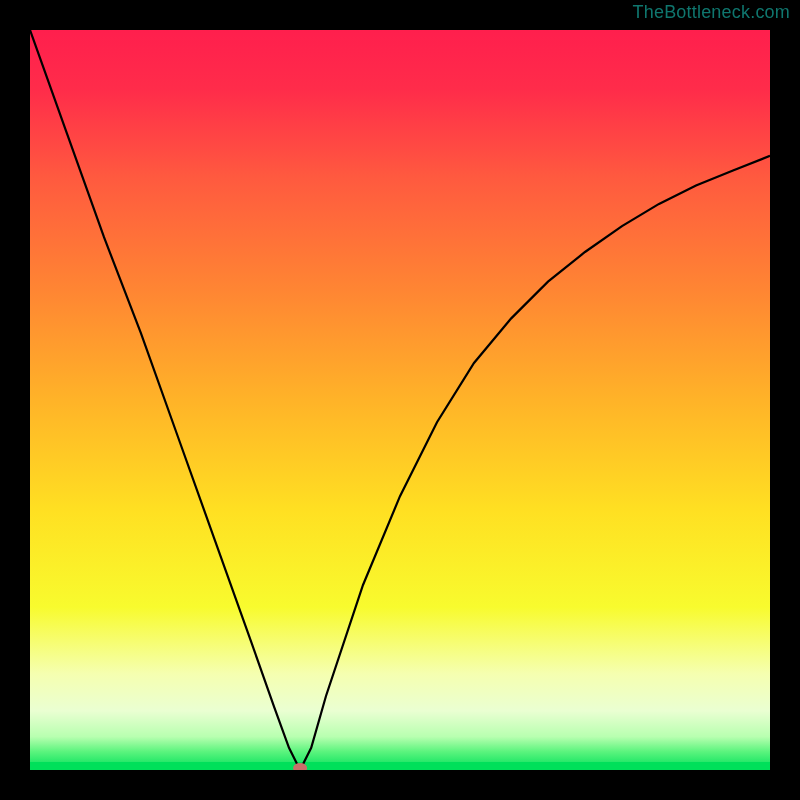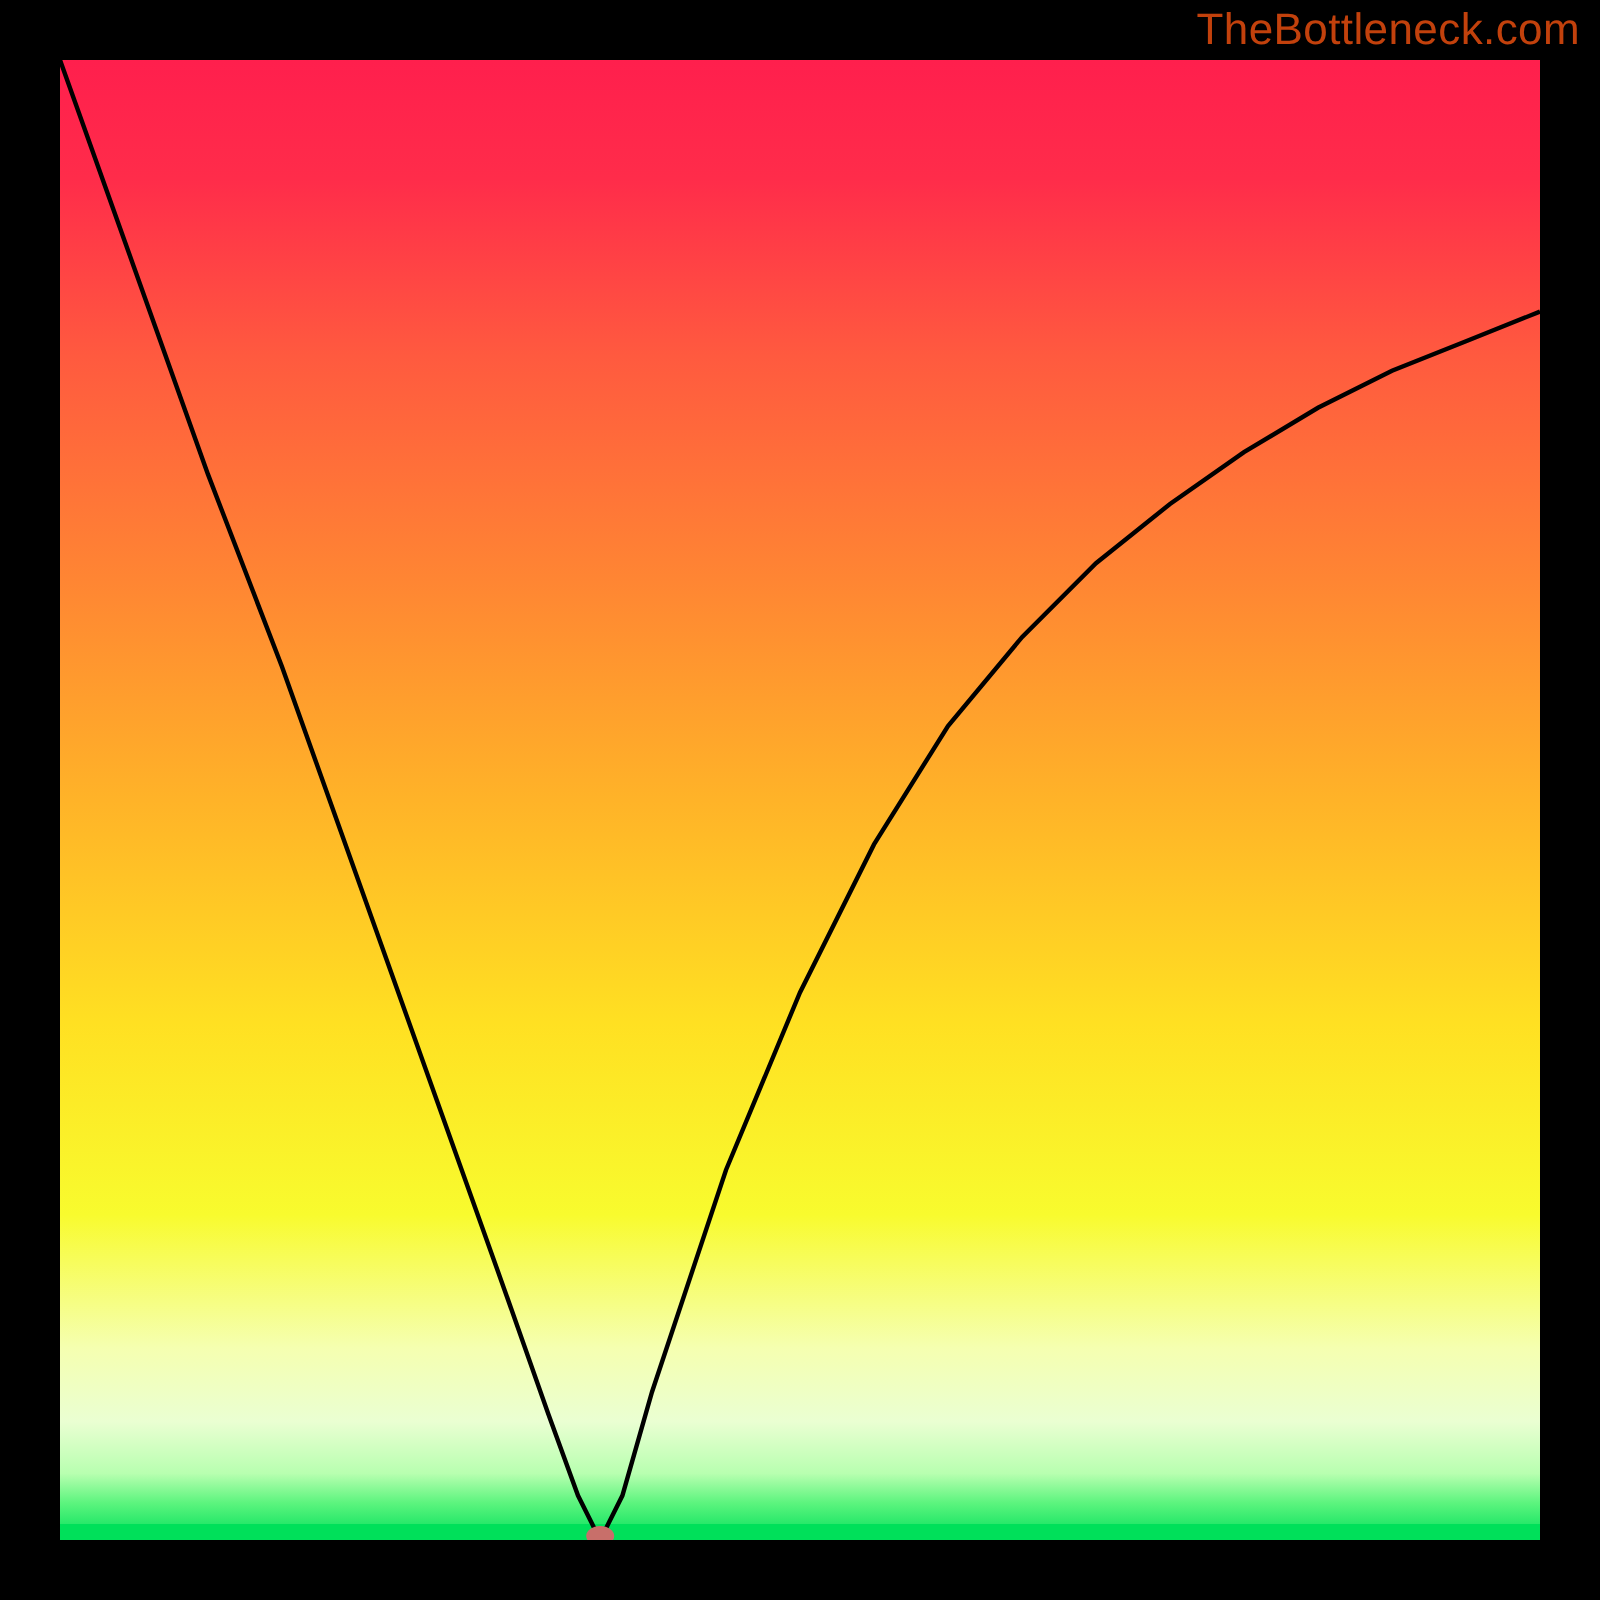--- a/index.html
+++ b/index.html
@@ -14,22 +14,22 @@
   .outer {
     position: relative;
     width: 800px;
     height: 800px;
     background: #000;
   }
   .watermark {
     position: absolute;
     top: 2px;
     right: 10px;
-    color: #c2410c;
-    font-size: 22px;
+    color: #0f766e;
+    font-size: 18px;
     font-weight: 500;
     letter-spacing: 0.2px;
     user-select: none;
   }
   svg.plot {
     position: absolute;
     left: 30px;
     top: 30px;
     width: 740px;
     height: 740px;

